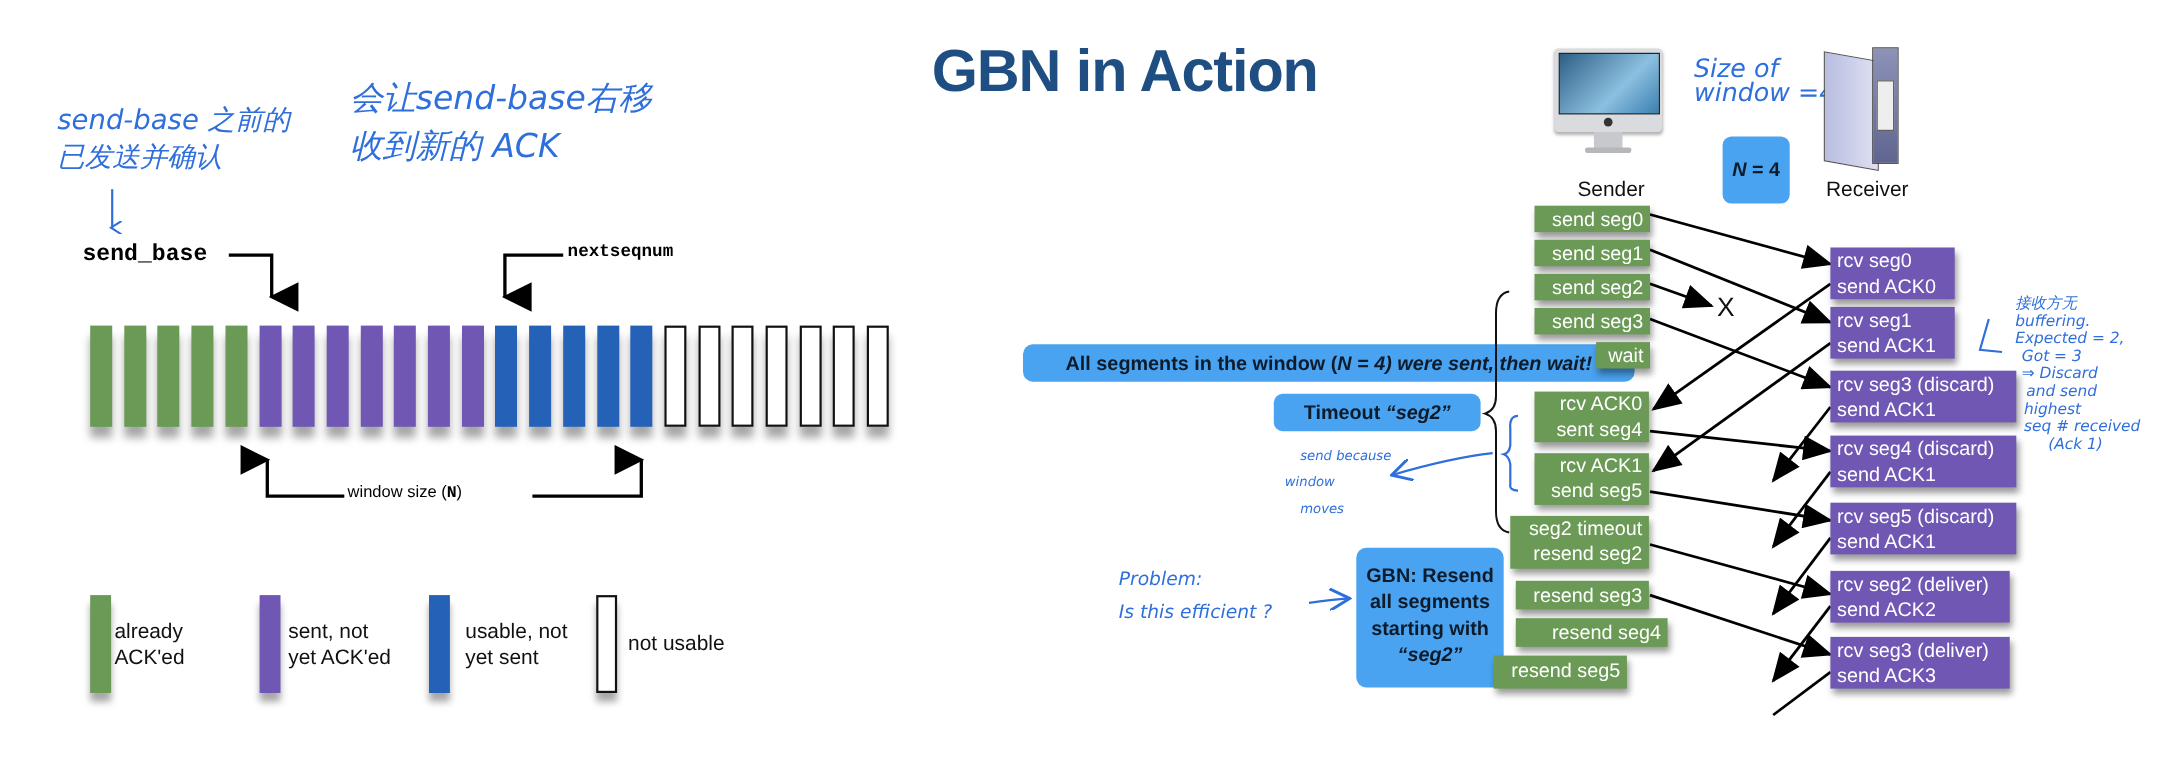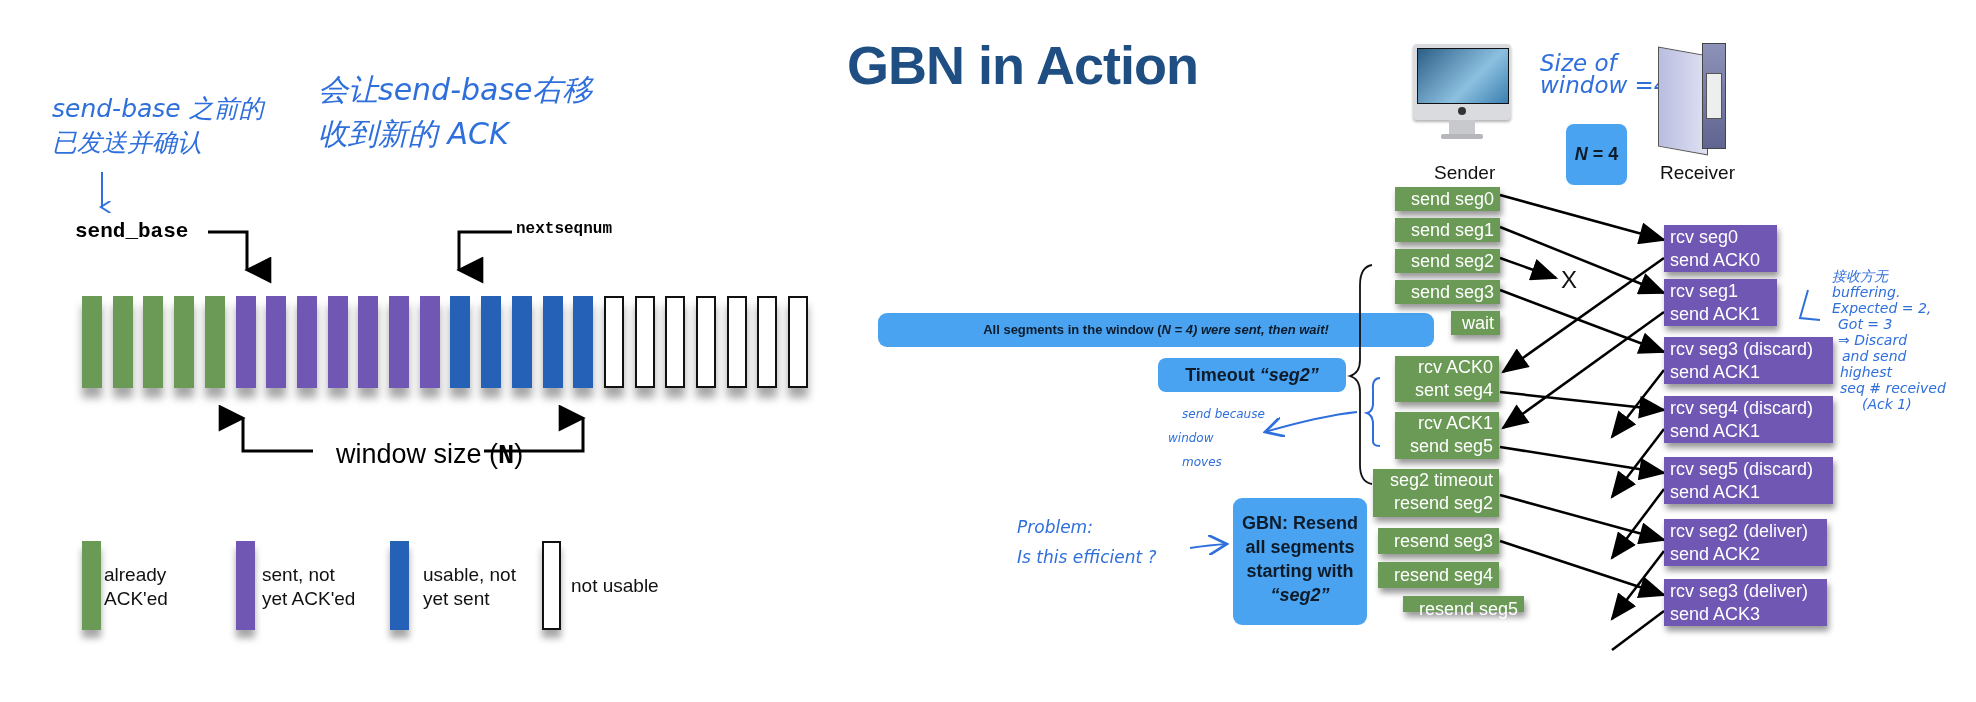--- a/index.html
+++ b/index.html
@@ -79,21 +79,21 @@
       <div class="bar usable" style="left: 573px;"></div>
       <div class="bar notusable" style="left: 604px;"></div>
       <div class="bar notusable" style="left: 635px;"></div>
       <div class="bar notusable" style="left: 665px;"></div>
       <div class="bar notusable" style="left: 696px;"></div>
       <div class="bar notusable" style="left: 727px;"></div>
       <div class="bar notusable" style="left: 757px;"></div>
       <div class="bar notusable" style="left: 788px;"></div>
     </div>
 
-  <div class="abs" style="left:316px;top:439px;font-size:27px;white-space:nowrap;margin-left:20px;">
+  <div class="abs" style="left:316px;top:439px;font-size:15px;white-space:nowrap;">
     <span>window size (</span><span class="mono">N</span><span>)</span>
   </div>
 
   <div>
     <div class="legend-bar" style="left:82px;background:#6a9a55;"></div>
     <div class="legend-text" style="left:104px;top:563px;">
       <div>already</div>
       <div>ACK'ed</div>
     </div>
     <div class="legend-bar" style="left:236px;background:#6f57b3;"></div>
@@ -133,21 +133,21 @@
     <div>window =4</div>
   </div>
 
   <div class="abs" style="left:1658px;top:43px;width:68px;height:108px;">
     <div style="position:absolute;left:0;top:8px;width:48px;height:98px;background:linear-gradient(90deg,#b9bde0,#dfe1f2);border:1px solid #555;transform:skewY(10deg);"></div>
     <div style="position:absolute;left:44px;top:0;width:22px;height:104px;background:linear-gradient(180deg,#8d92b8,#5f6590);border:1px solid #444;"></div>
     <div style="position:absolute;left:48px;top:30px;width:14px;height:44px;background:#eee;border:1px solid #555;"></div>
   </div>
   <div class="abs" style="left:1660px;top:162px;font-size:19px;color:#111;">Receiver</div>
 
-  <div class="abs bbox" style="left:878px;top:313px;width:556px;height:34px;line-height:34px;font-size:13px;font-weight:bold;border-radius:9px;white-space:nowrap;">
+  <div class="abs bbox" style="left:930px;top:313px;width:556px;height:34px;line-height:34px;font-size:18px;font-weight:bold;border-radius:9px;white-space:nowrap;">
     <span>All segments in the window (</span><i>N</i><i> = 4)</i><i> were sent, then wait!</i>
   </div>
   <div class="abs bbox" style="left:1158px;top:358px;width:188px;height:34px;line-height:34px;font-size:18px;font-weight:bold;border-radius:8px;white-space:nowrap;">
     <span>Timeout </span><i>“seg2”</i>
   </div>
   <div class="abs bbox" style="left:1233px;top:498px;width:134px;height:127px;font-size:18px;font-weight:bold;line-height:24px;padding-top:13px;box-sizing:border-box;border-radius:9px;">
     <div>GBN: Resend</div>
     <div>all segments</div>
     <div>starting with</div>
     <div style="font-style:italic;">“seg2”</div>
@@ -204,22 +204,22 @@
   </div>
   <div class="gbox" style="left:1395px;top:412px;width:104px;height:47px;">
     <div>rcv ACK1</div>
     <div>send seg5</div>
   </div>
   <div class="gbox" style="left:1373px;top:469px;width:126px;height:48px;">
     <div>seg2 timeout</div>
     <div>resend seg2</div>
   </div>
   <div class="gbox" style="left:1378px;top:528px;width:121px;height:26px;line-height:26px;"><span>resend seg3</span></div>
-  <div class="gbox" style="left:1378px;top:562px;width:121px;height:26px;line-height:26px;"><span>resend seg4</span></div>
-  <div class="gbox" style="left:1403px;top:596px;width:121px;height:16px;line-height:26px;"><span>resend seg5</span></div>
+  <div class="gbox" style="left:1378px;top:562px;width:138px;height:26px;line-height:26px;"><span>resend seg4</span></div>
+  <div class="gbox" style="left:1358px;top:596px;width:121px;height:30px;line-height:26px;"><span>resend seg5</span></div>
 
   <div class="pbox" style="left:1664px;top:225px;width:113px;height:47px;">
     <div>rcv seg0</div>
     <div>send ACK0</div>
   </div>
   <div class="pbox" style="left:1664px;top:279px;width:113px;height:47px;">
     <div>rcv seg1</div>
     <div>send ACK1</div>
   </div>
   <div class="pbox" style="left:1664px;top:337px;width:169px;height:47px;">

